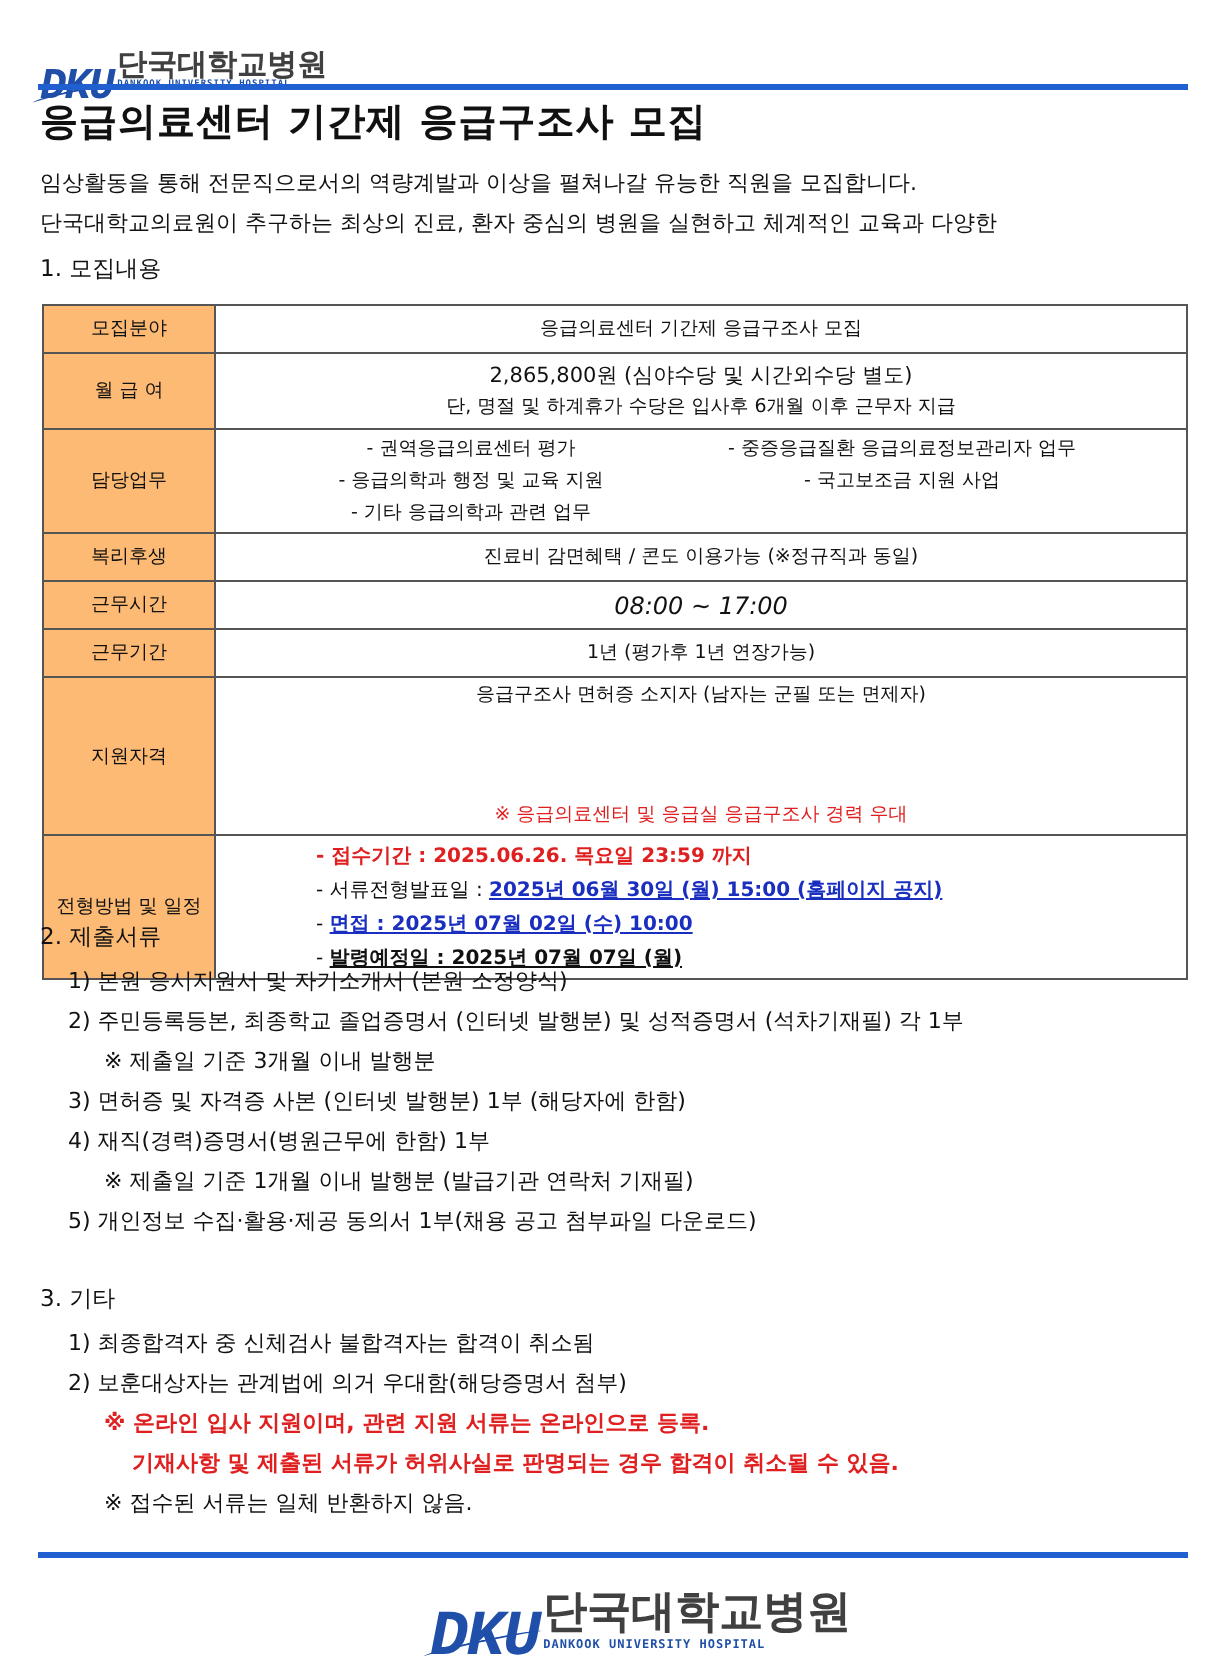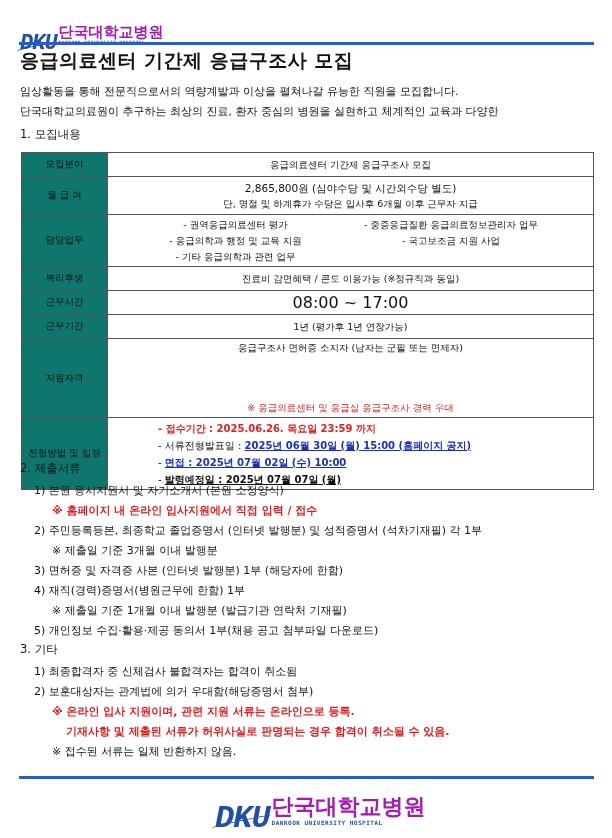--- a/index.html
+++ b/index.html
@@ -2,35 +2,35 @@
 <html><head>
 <meta charset="utf-8">
 <style>
   * { box-sizing: border-box; margin: 0; padding: 0; }
   body { width: 612px; height: 838px; background: #ffffff; font-family: "DejaVu Sans", "Liberation Sans", sans-serif; color: #111; position: relative; overflow: hidden; }
   .logo { display: flex; align-items: center; gap: 2px; }
   .logo-top { position: absolute; left: 20px; top: 15px; }
   .logo-mark { font-family: Liberation Mono, monospace; font-weight: bold; font-style: italic; color: #1f4fa8; letter-spacing: -1px; position: relative; margin-top: 16px; }
   .logo-mark::after { content: ""; position: absolute; left: -4px; right: -2px; top: 55%; height: 3px; border-top: 1.5px solid #1f4fa8; border-radius: 50%; transform: rotate(-12deg); }
   .logo-text { display: flex; flex-direction: column; line-height: 1; }
-  .logo-kr { color: #a21caf; font-weight: bold; }
+  .logo-kr { color: #404040; font-weight: bold; }
   .logo-en { color: #1f4fa8; font-weight: bold; font-family: "DejaVu Sans Mono", monospace; letter-spacing: 0.5px; }
   .logo-top .logo-mark { font-size: 22px; }
   .logo-top .logo-kr { font-size: 15px; }
   .logo-top .logo-en { font-size: 4.5px; margin-top: 1px; }
   .rule { position: absolute; left: 19px; width: 575px; height: 3px; background: #1f5fd0; }
   .rule-top { top: 42px; }
   .rule-bottom { top: 776px; }
   .title { position: absolute; left: 20px; top: 48px; font-size: 19px; font-weight: bold; letter-spacing: 0.5px; }
   .intro { position: absolute; left: 20px; top: 82px; font-size: 11px; line-height: 20px; width: 580px; }
   .section-h { position: absolute; left: 20px; font-size: 11.5px; }
   .sec1 { top: 127px; } .sec2 { top: 461px; } .sec3 { top: 642px; }
   table.info { position: absolute; left: 21px; top: 152px; width: 573px; border-collapse: collapse; font-size: 9.5px; }
   table.info td { border: 1px solid #555; }
-  table.info td.label { width: 86px; background: #0f766e; text-align: center; vertical-align: middle; margin-left: 24px; }
+  table.info td.label { width: 86px; background: #fdba74; text-align: center; vertical-align: middle; margin-left: 24px; }
   table.info td.val { text-align: center; vertical-align: middle; line-height: 16px; padding: 1px 4px; }
   .r-h24 { height: 24px; }
   .duties { text-align: right; padding-left: 50px !important; }
   .duty-grid { display: grid; grid-template-columns: 155px 1fr; line-height: 16px; }
   .red { color: #e02020; margin-top: 44px; }
   .redb { color: #e02020; font-weight: bold; }
   .blue-link { color: #1a2fbf; text-decoration: underline; font-weight: bold; }
   .ul { text-decoration: underline; font-weight: bold; }
   .sched { text-align: left !important; padding-left: 50px !important; line-height: 17px !important; }
   .list { position: absolute; left: 34px; font-size: 11px; line-height: 20px; }
@@ -88,21 +88,21 @@
         <span></span>
       </div>
     </td>
   </tr>
   <tr class="r-h24">
     <td class="label">복리후생</td>
     <td class="val">진료비 감면혜택 / 콘도 이용가능 (※정규직과 동일)</td>
   </tr>
   <tr class="r-h24">
     <td class="label">근무시간</td>
-    <td class="val" style="font-size:16px;">08:00 ~ 17:00</td>
+    <td class="val" style="font-size:12px;font-style:italic;">08:00 ~ 17:00</td>
   </tr>
   <tr class="r-h24">
     <td class="label">근무기간</td>
     <td class="val">1년 (평가후 1년 연장가능)</td>
   </tr>
   <tr>
     <td class="label">지원자격</td>
     <td class="val" style="height:32px;">
       <div>응급구조사 면허증 소지자 (남자는 군필 또는 면제자)</div>
       <div class="red">※ 응급의료센터 및 응급실 응급구조사 경력 우대</div>
@@ -122,21 +122,20 @@
         <span>- </span><span class="ul">발령예정일 : 2025년 07월 07일 (월)</span>
       </div>
     </td>
   </tr>
 </tbody>
   </table>
 
 <div class="section-h sec2">2. 제출서류</div>
 <div class="list list2">
   <div>1) 본원 응시지원서 및 자기소개서 (본원 소정양식)</div>
-  <div class="indent redb">※ 홈페이지 내 온라인 입사지원에서 직접 입력 / 접수</div>
   <div>2) 주민등록등본, 최종학교 졸업증명서 (인터넷 발행분) 및 성적증명서 (석차기재필) 각 1부</div>
   <div class="indent">※ 제출일 기준 3개월 이내 발행분</div>
   <div>3) 면허증 및 자격증 사본 (인터넷 발행분) 1부 (해당자에 한함)</div>
   <div>4) 재직(경력)증명서(병원근무에 한함) 1부</div>
   <div class="indent">※ 제출일 기준 1개월 이내 발행분 (발급기관 연락처 기재필)</div>
   <div>5) 개인정보 수집·활용·제공 동의서 1부(채용 공고 첨부파일 다운로드)</div>
 </div>
 
 <div class="section-h sec3">3. 기타</div>
 <div class="list list3">

